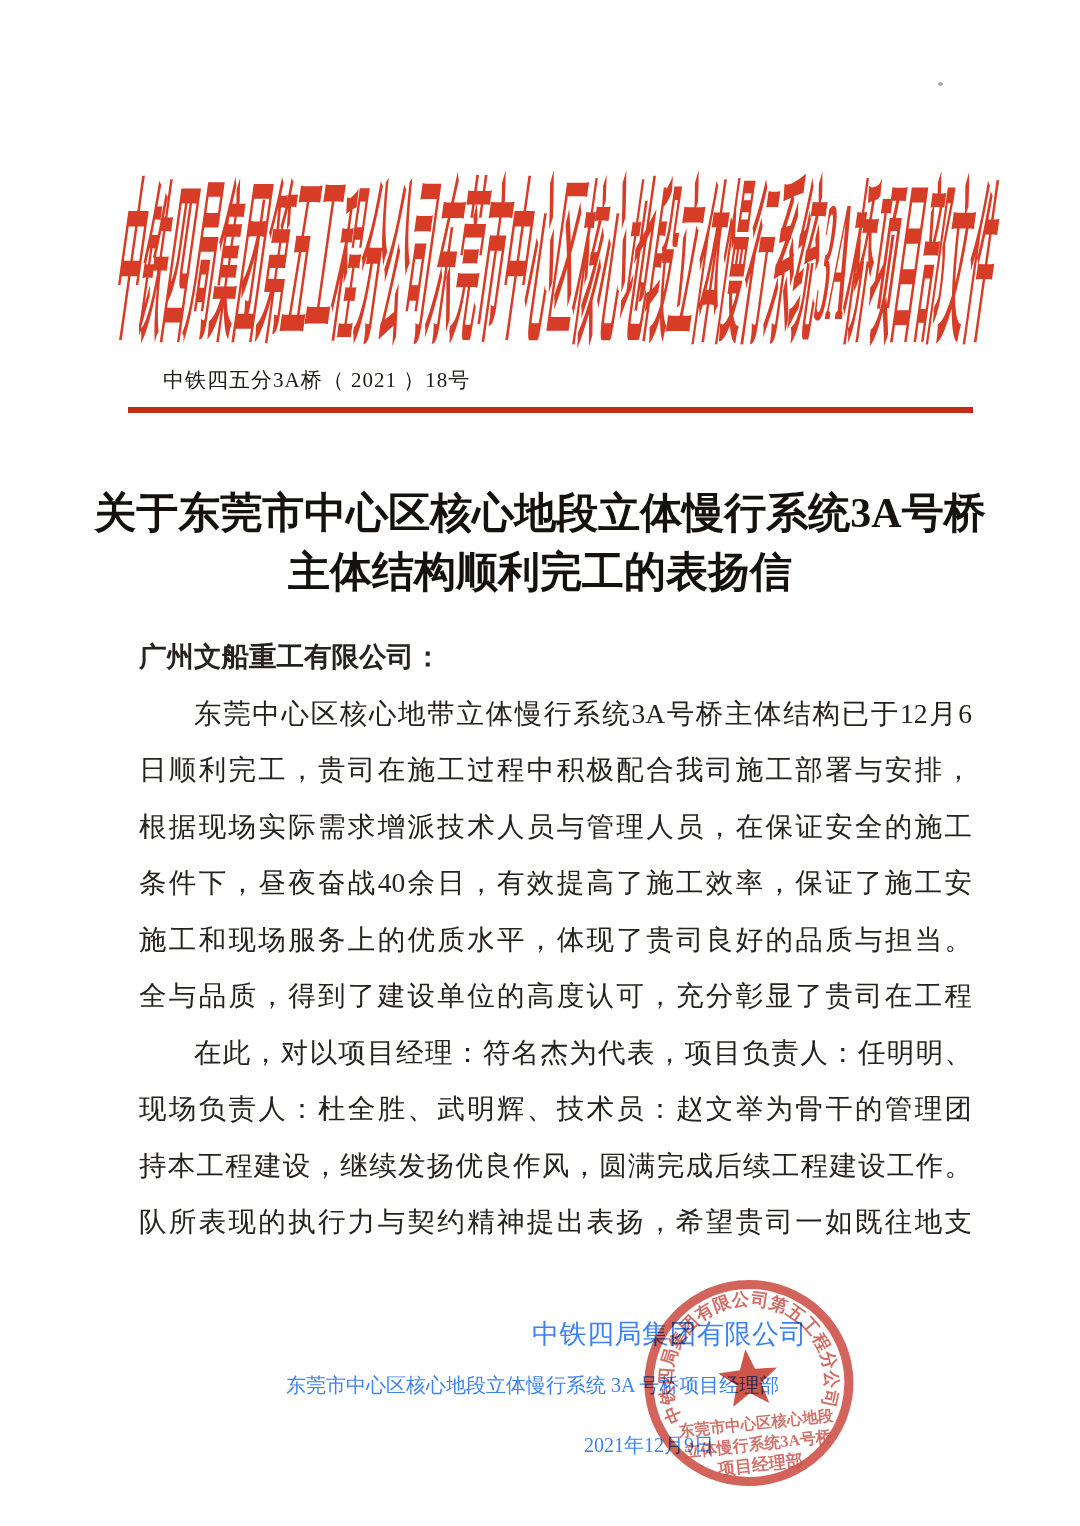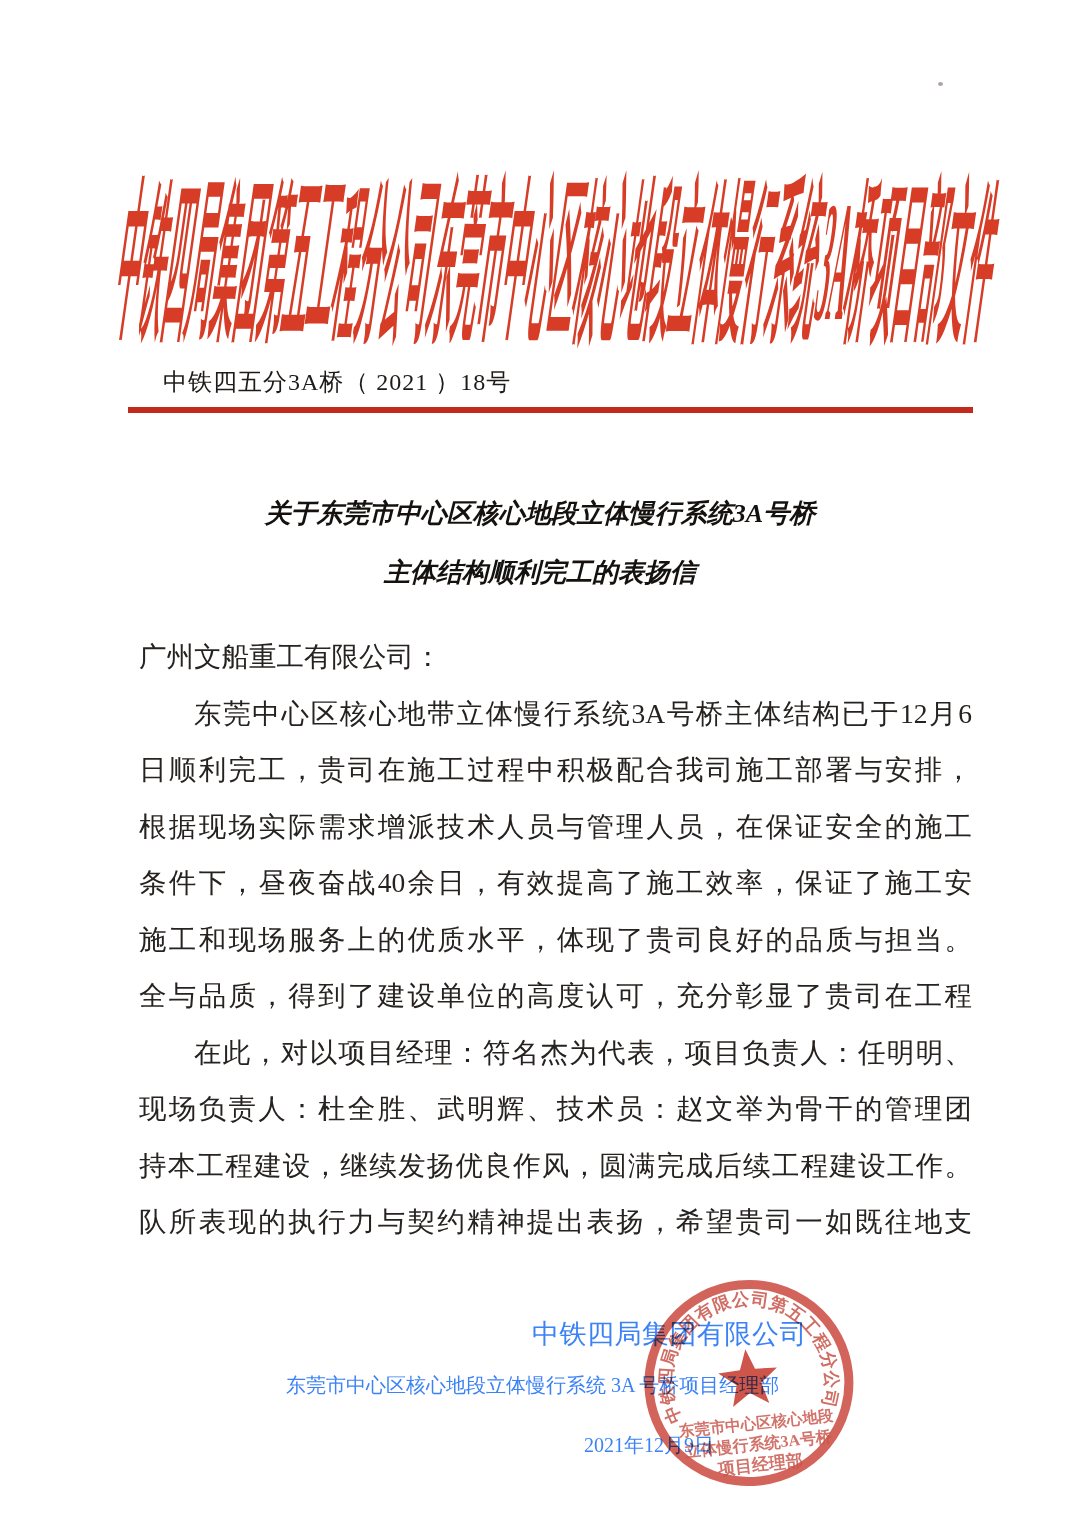--- a/index.html
+++ b/index.html
@@ -17,37 +17,37 @@
     display:inline-block;white-space:nowrap;
     font-weight:700;font-size:46px;line-height:46px;
     color:#d63c26;
     transform:skewX(-8deg) scale(0.525,3.72);
     transform-origin:0 0;
   }
 
   
   .doc-number{
     position:absolute;left:163px;top:366px;
-    font-size:24px;color:#1d1a17;letter-spacing:1px;white-space:nowrap;
+    font-size:21px;color:#1d1a17;letter-spacing:1px;white-space:nowrap;
   }
   .red-rule{position:absolute;left:128px;top:407px;width:845px;height:6px;background:#c22a1c;}
 
   
   .title{
     position:absolute;left:0;top:484px;width:1080px;
-    text-align:center;font-size:26px;font-weight:700;color:#14110e;line-height:59px;font-style:italic;
+    text-align:center;font-size:42px;font-weight:700;color:#14110e;line-height:59px;
   }
 
   
   .body-block{
     position:absolute;left:139px;top:629px;width:833px;
     font-size:27.5px;color:#262220;
   }
   .line{height:56.5px;line-height:56.5px;text-align:justify;text-align-last:justify;overflow:hidden;}
-  .salutation{text-align-last:left;}
+  .salutation{text-align-last:left;font-weight:bold;}
   .indent{text-indent:2em;}
 
   
   .sig{position:absolute;color:#3b82f6;white-space:nowrap;}
   .sig-company{left:532px;top:1316px;font-size:27px;letter-spacing:0.5px;}
   .sig-dept{left:286px;top:1372px;font-size:20px;}
   .sig-date{left:584px;top:1432px;font-size:20px;}
 
   
   .stamp{

